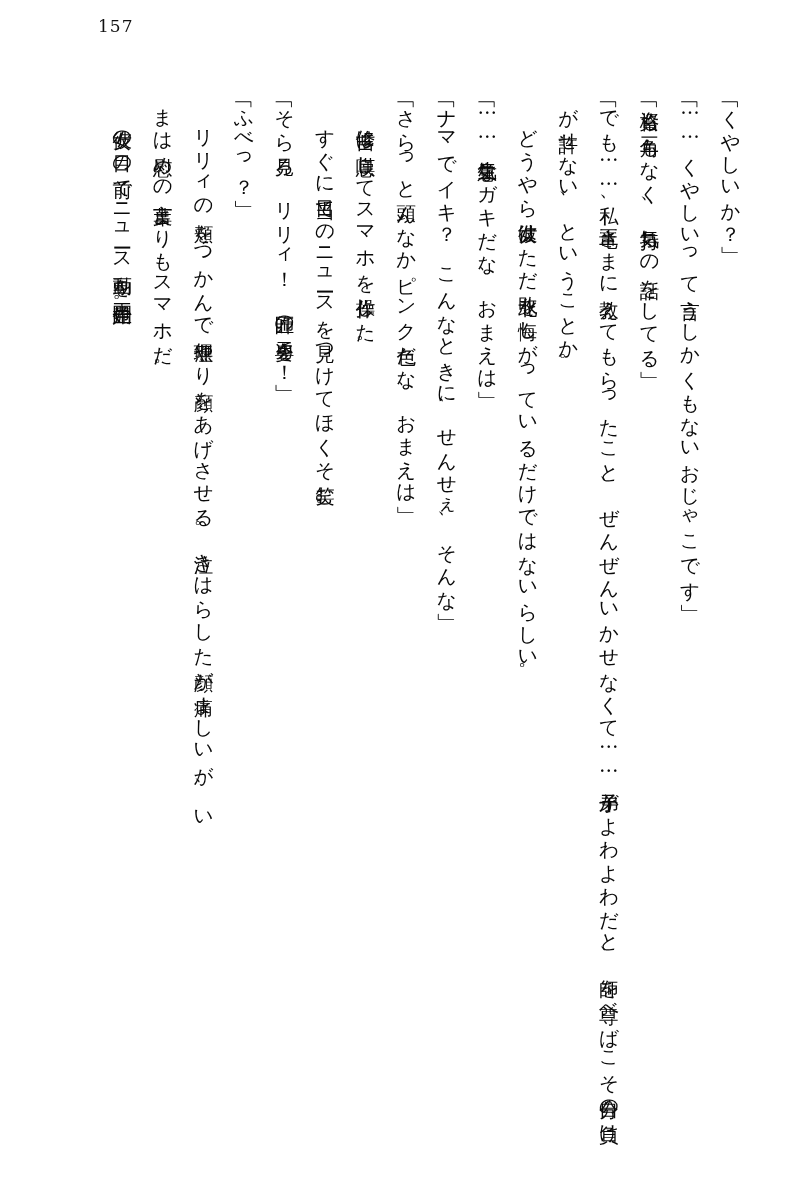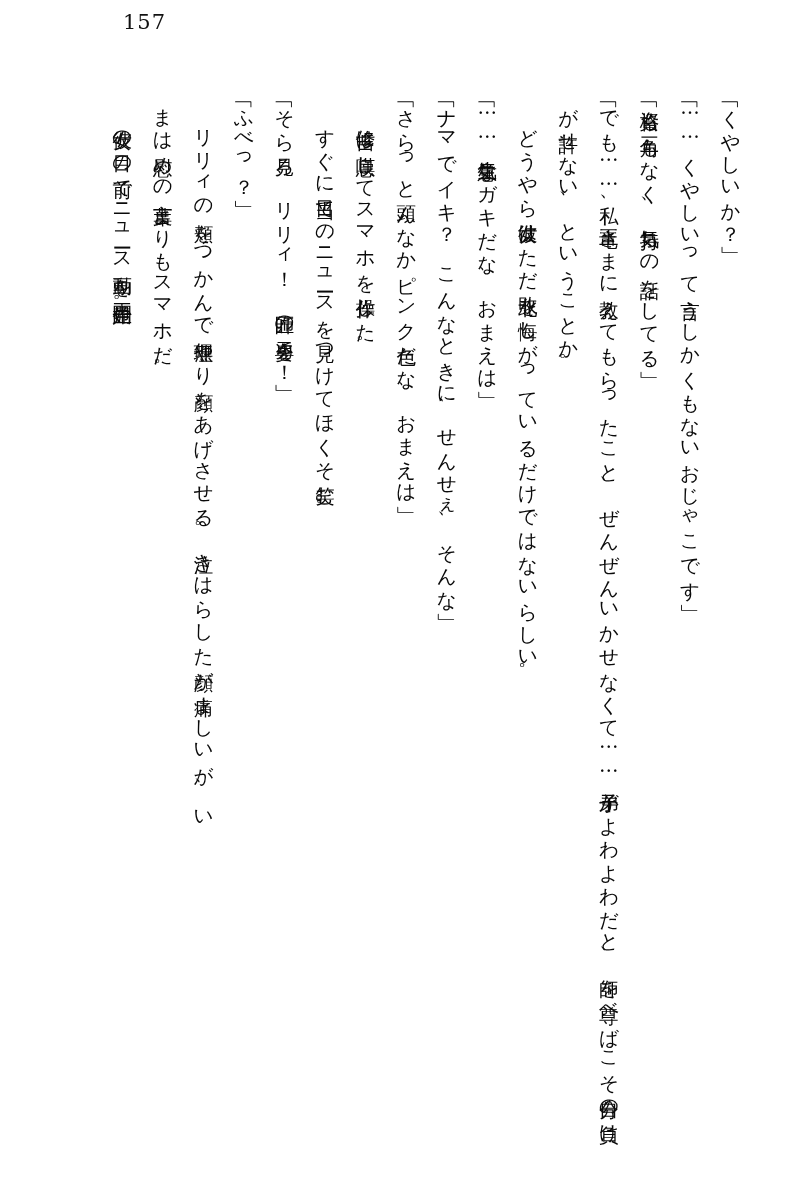--- a/index.html
+++ b/index.html
@@ -20,27 +20,26 @@
     position: relative;
     width: 800px;
     height: 1200px;
     box-sizing: border-box;
     background: #fff;
   }
 
   
   .page-number {
     position: absolute;
-    top: 10px;
+    top: 16px;
     left: 98px;
-    font-size: 21px;
+    font-size: 17px;
     letter-spacing: 1px;
     font-family: "DejaVu Serif", "Liberation Serif", serif;
     color: #111;
-    margin-left: 25px;
   }
 
   
   .vtext {
     position: absolute;
     top: 95px;
     left: 60px;
     width: 690px;
     height: 1045px;
     writing-mode: vertical-rl;

